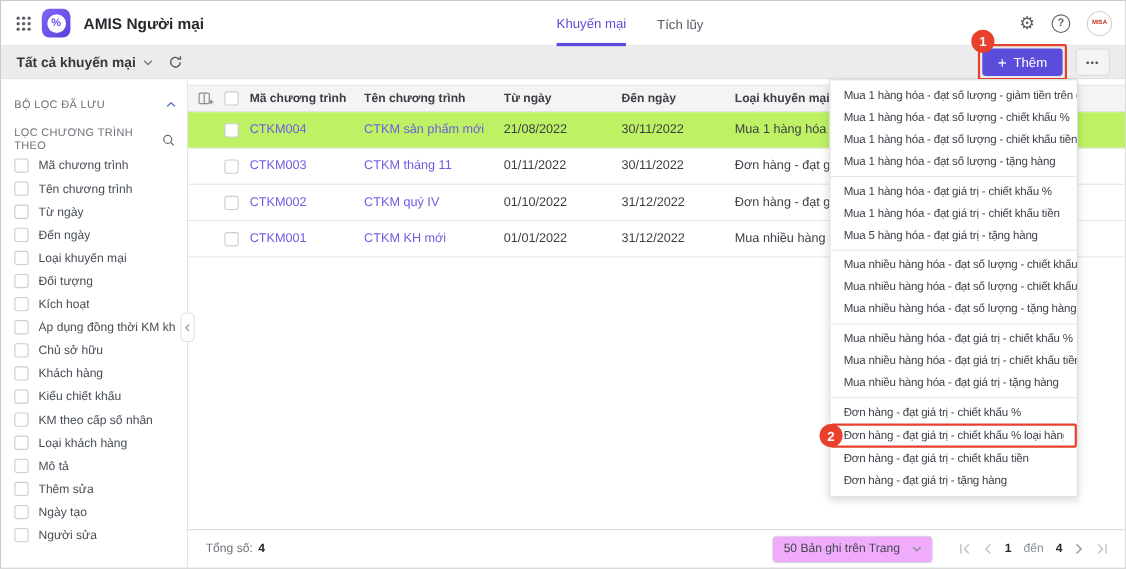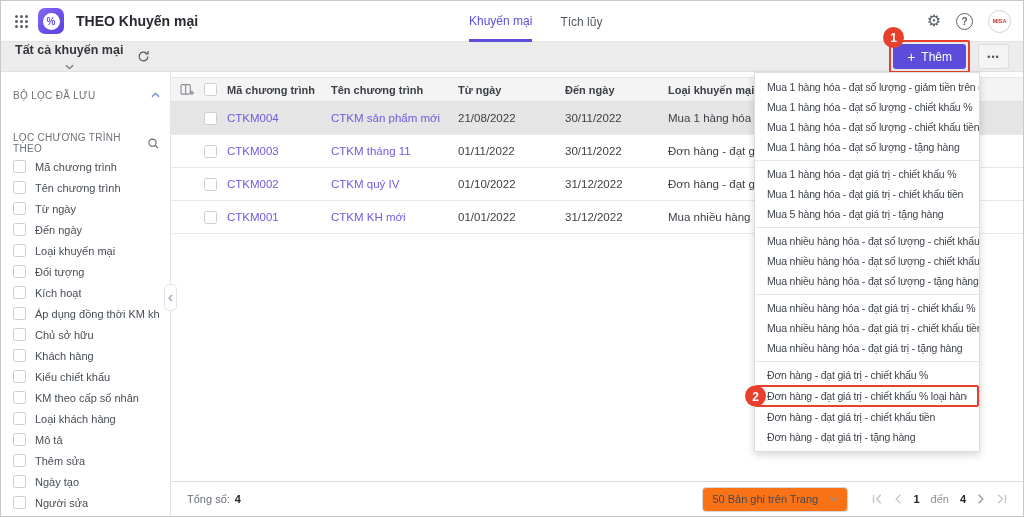--- a/index.html
+++ b/index.html
@@ -11,77 +11,77 @@
   }
   svg { display:block; }
 
   
   .hdr { height:41px; border-bottom:1px solid #e4e4e4; display:flex; align-items:center; padding:0 12px; position:relative; background:#fff; }
   .grid-ico { width:13px; height:13px; display:grid; grid-template-columns:repeat(3,3px); grid-template-rows:repeat(3,3px); gap:2px; margin:0 10px 0 2px; cursor:pointer; }
   .grid-ico i { background:#5a5f66; border-radius:50%; }
   .logo { width:26px; height:26px; border-radius:7px; background:linear-gradient(135deg,#8266f2,#5a3fe0); display:flex; align-items:center; justify-content:center; margin-right:12px; }
   .seal { width:17px; height:17px; background:#fff; border-radius:50%; display:flex; align-items:center; justify-content:center; font-size:10px; font-weight:bold; color:#6a4ef0; }
   .app-title { font-size:14px; font-weight:bold; color:#26292e; }
-  .tabs { position:absolute; left:468px; top:0; height:41px; display:flex; gap:28px; }
+  .tabs { position:absolute; left:505px; top:0; height:41px; display:flex; gap:28px; }
   .tab { height:100%; display:flex; align-items:center; font-size:12px; color:#555b63; cursor:pointer; }
   .tab.active { color:#5b4cdb; border-bottom:3px solid #5b4cdb; padding-top:2px; }
   .hdr-right { margin-left:auto; display:flex; align-items:center; gap:15px; }
   .gear { font-family:"DejaVu Sans", sans-serif; font-size:16px; color:#5a5f66; cursor:pointer; line-height:1; }
   .qmark { width:17px; height:17px; border:1.4px solid #5a5f66; border-radius:50%; color:#5a5f66; font-size:10px; font-weight:bold; display:flex; align-items:center; justify-content:center; cursor:pointer; }
   .avatar { width:23px; height:23px; border-radius:50%; background:#fff; border:1px solid #d8d2c8; color:#c9342a; font-size:5.5px; font-weight:bold; display:flex; align-items:center; justify-content:center; cursor:pointer; }
 
   
   .tbar { height:30px; background:#ececec; border-bottom:1px solid #e0e0e0; display:flex; align-items:center; padding:0 14px; }
-  .view-sel { display:flex; align-items:center; gap:7px; cursor:pointer;flex-direction:column; }
+  .view-sel { display:flex; align-items:center; gap:7px; cursor:pointer; }
   .view-lbl { font-size:12.5px; font-weight:bold; color:#33373c; }
   .refresh { margin-left:14px; cursor:pointer; }
   .tbar-right { margin-left:auto; display:flex; align-items:center; gap:12px; }
   .add-wrap { position:relative; }
   .btn-add { background:#5b4cdb; color:#fff; border:none; border-radius:3px; height:25px; padding:0 14px; font-size:12px; display:flex; align-items:center; gap:6px; cursor:pointer; font-family:inherit; }
   .btn-add .plus { font-size:14px; line-height:1; }
   .annot-box { position:absolute; left:-4px; right:-4px; top:-4px; bottom:-4px; border:2px solid #e8402d; border-radius:2px; pointer-events:none; }
   .badge { width:21px; height:21px; border-radius:50%; background:#e8402d; color:#fff; font-size:12px; font-weight:bold; display:flex; align-items:center; justify-content:center; }
   .badge-1 { position:absolute; top:-17px; left:-10px; z-index:6; }
   .btn-more { width:31px; height:25px; background:#f4f4f4; border:1px solid #dcdcdc; border-radius:3px; color:#555; font-size:9px; letter-spacing:1px; display:flex; align-items:center; justify-content:center; cursor:pointer; }
 
   
   .body-row { display:flex; height:444px; }
 
   
   .sidebar { width:170px; border-right:1px solid #e4e4e4; padding:12px 10px 0 12px; overflow:hidden; flex:none; background:#fff; }
   .sb-row { display:flex; align-items:center; justify-content:space-between; height:22px; cursor:pointer; }
-  .sb-row.saved { margin-bottom:26px; }
+  .sb-row.saved { margin-bottom:10px; }
   .sb-row.filterby { margin-bottom:2px;justify-content:space-between; }
   .sb-hd { font-size:10px; color:#6b7177; letter-spacing:.3px; }
   .f-item { display:flex; align-items:center; gap:9px; height:21px; cursor:pointer; }
   .cb { width:13px; height:13px; border:1px solid #c9cdd4; border-radius:2.5px; background:#fff; flex:none; cursor:pointer; }
   .f-lbl { font-size:11px; color:#474d55; white-space:nowrap; overflow:hidden; }
   .collapse-handle { position:absolute; left:163px; top:283px; width:13px; height:27px; background:#fff; border:1px solid #dfe2e6; border-radius:5px; display:flex; align-items:center; justify-content:center; z-index:8; cursor:pointer; }
 
   
   .main { flex:1; display:flex; flex-direction:column; min-width:0; position:relative; background:#fff; }
   .t-hdr { margin-top:5px; height:25px; background:#f4f4f4; border-top:1px solid #e6e6e6; border-bottom:1px solid #e0e0e0; display:flex; align-items:center; font-size:11px; font-weight:bold; color:#3c4046; }
   .col-lead { width:56px; flex:none; display:flex; align-items:center; gap:9px; padding-left:9px; }
   .t-row .col-lead { padding-left:33px; }
   .col-code { width:104px; flex:none; }
   .col-name { width:127px; flex:none; }
   .col-from { width:107px; flex:none; }
   .col-to   { width:103px; flex:none; }
   .col-type { flex:1; min-width:0; }
   .cell { white-space:nowrap; overflow:hidden; padding-right:8px; }
   .t-row { height:33px; display:flex; align-items:center; border-bottom:1px solid #e8e8e8; font-size:11.5px; color:#3b3f45; cursor:pointer; }
-  .t-row.sel { background:#e5e5e5; }
+  .t-row.sel { background:#bef264; }
   .link { color:#6c5ce0; cursor:pointer; }
   .spacer { flex:1; }
 
   
   .foot { height:35px; border-top:1px solid #dcdcdc; display:flex; align-items:center; padding:0 16px; font-size:11px; color:#6b7177; }
   .total-val { font-weight:bold; color:#23262b; margin-left:5px; }
   .foot-right { margin-left:auto; display:flex; align-items:center; gap:24px; }
-  .pg-size { width:146px; height:25px; background:#f97316; border:1px solid #d6d9de; border-radius:4px; display:flex; align-items:center; justify-content:space-between; padding:0 9px; color:#44484e; cursor:pointer; }
+  .pg-size { width:146px; height:25px; background:#f0abfc; border:1px solid #d6d9de; border-radius:4px; display:flex; align-items:center; justify-content:space-between; padding:0 9px; color:#44484e; cursor:pointer; }
   .pager { display:flex; align-items:center; gap:11px; }
   .pg-btn { cursor:pointer; display:flex; align-items:center; }
   .pg-num { font-weight:bold; color:#23262b; }
   .pg-sep { color:#8b9097; }
 
   
   .menu { position:absolute; left:753px; top:71px; width:226px; background:#fff; border:1px solid #ddd; box-shadow:0 3px 8px rgba(0,0,0,.16); padding:4px 0; z-index:20; }
   .m-item { padding:4px 12px; font-size:10.5px; letter-spacing:-.2px; color:#3f444b; white-space:nowrap; overflow:hidden; cursor:pointer; }
   .gs { margin-top:3px; border-top:1px solid #e6e6e6; padding-top:7px; }
   .m-hl { position:relative; border:2px solid #e8402d; border-radius:2px; padding:3px 10px; display:flex; align-items:center; }
@@ -99,21 +99,21 @@
       <i></i>
       <i></i>
       <i></i>
       <i></i>
       <i></i>
       <i></i>
     </div>
   <div class="logo">
     <div class="seal">%</div>
   </div>
-  <div class="app-title">THEO Khuyến mại</div>
+  <div class="app-title">AMIS Người mại</div>
   <div class="tabs">
     <div class="tab active">Khuyến mại</div>
     <div class="tab">Tích lũy</div>
   </div>
   <div class="hdr-right">
     <span class="gear">⚙</span>
     <span class="qmark">?</span>
     <span class="avatar">MISA</span>
   </div>
 </div>

